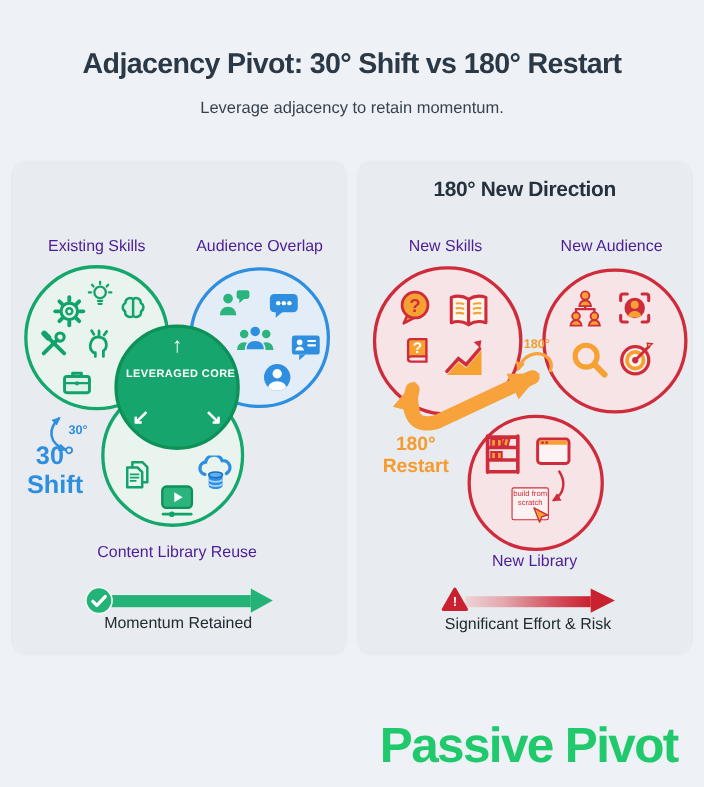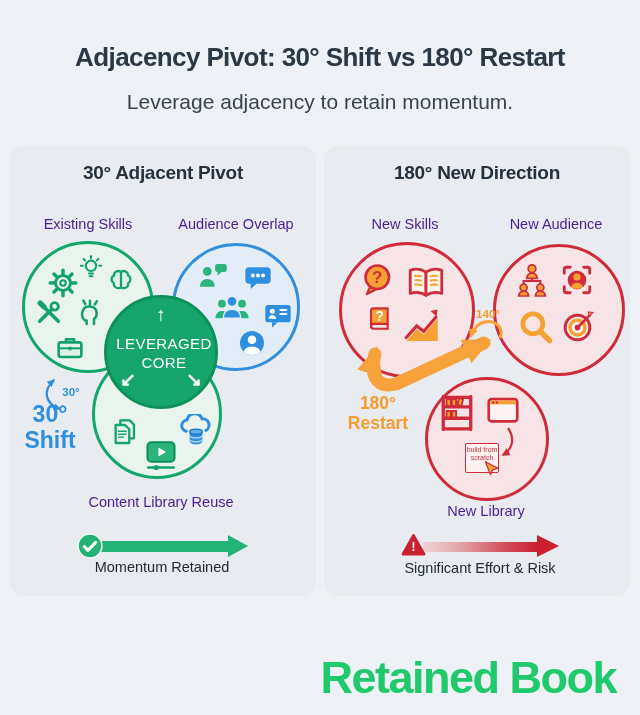--- a/index.html
+++ b/index.html
@@ -2,35 +2,35 @@
 <html><head>
 <meta charset="utf-8">
 <style>
   html,body{margin:0;padding:0;background:#eef1f6;}
   .page{position:relative;width:640px;height:715px;background:#eef1f6;overflow:hidden;
         font-family:"Liberation Sans",sans-serif;}
   
   .title{position:absolute;top:42px;left:0;width:640px;text-align:center;margin:0;
          font-size:26px;font-weight:bold;letter-spacing:-0.6px;color:#2b3845;}
   .subtitle{position:absolute;top:90px;left:0;width:640px;text-align:center;margin:0;
-            font-size:21px;color:#39434d;}
+            font-size:15px;color:#39434d;}
   
   .panel{position:absolute;top:146px;width:306px;height:450px;background:#e8ebef;border-radius:14px;}
   .panel-left{left:10px;}
   .panel-right{left:324px;}
   .panel-heading{position:absolute;top:16px;left:0;width:100%;margin:0;text-align:center;
                  font-size:19px;font-weight:bold;letter-spacing:-0.3px;color:#25313d;}
   .clabel{position:absolute;transform:translateX(-50%);font-size:14.5px;color:#4c1d95;white-space:nowrap;}
   .vcircle{position:absolute;border-radius:50%;box-sizing:border-box;}
   .c-skills{left:12px;top:95px;width:132px;height:132px;background:#e9f4ee;border:3px solid #14a76c;}
   .c-aud{left:162px;top:97px;width:128px;height:128px;background:#e3edf8;border:3px solid #2e8fe0;}
   .c-content{left:82px;top:203px;width:130px;height:130px;background:#e9f4ee;border:3px solid #14a76c;}
   .c-core{left:94px;top:149px;width:114px;height:114px;background:#16a56d;border:3px solid #0d9159;z-index:6;}
-  .core-label{position:absolute;top:37px;left:7px;width:100px;text-align:center;color:#fff;
-              font-size:15px;font-weight:normal;letter-spacing:0.4px;line-height:1.25;}
+  .core-label{position:absolute;top:37px;left:7px;width:100px;text-align:right;color:#fff;
+              font-size:10px;font-weight:bold;letter-spacing:0.4px;line-height:1.25;}
   .core-arrow{position:absolute;color:#fff;font-size:19px;font-weight:bold;line-height:1;}
   .ca-up{top:7px;left:50%;transform:translateX(-50%);}
   .ca-dl{left:13px;top:72px;}
   .ca-dr{right:13px;top:72px;}
   .r-circle{border:3.5px solid #cf2b3a;background:#f6e4e7;}
   .rc-skills{left:15px;top:96px;width:136px;height:136px;}
   .rc-aud{left:169px;top:98px;width:132px;height:132px;}
   .rc-lib{left:101px;top:231px;width:124px;height:124px;}
   .ic{position:absolute;z-index:4;}
   .overlay{position:absolute;left:0;top:0;width:306px;height:450px;z-index:7;pointer-events:none;}
@@ -61,21 +61,20 @@
 </style>
 </head>
 <body>
 
 <div class="page">
 
   <h1 class="title">Adjacency Pivot: 30° Shift vs 180° Restart</h1>
   <p class="subtitle">Leverage adjacency to retain momentum.</p>
 
   <section class="panel panel-left">
-    <h2 class="panel-heading">30° Adjacent Pivot</h2>
 
     <div class="clabel" style="left:78px;top:70px;">Existing Skills</div>
     <div class="clabel" style="left:226px;top:70px;">Audience Overlap</div>
 
     <div class="vcircle c-skills"></div>
     <div class="vcircle c-aud"></div>
     <div class="vcircle c-content"></div>
 
     <svg class="ic" style="left:38px;top:122px" width="30" height="30" viewBox="0 0 24 24">
       <g fill="none" stroke="#12a36b" stroke-linecap="round">
@@ -331,28 +330,28 @@
           <path d="M0 0 L9 4.5 L0 9 Z" fill="#f7a23a"></path>
         </marker>
         <marker id="mr" orient="auto" markerUnits="userSpaceOnUse" markerWidth="10" markerHeight="10" refX="6.5" refY="4">
           <path d="M0 0 L8 4 L0 8 Z" fill="#cf2b3a"></path>
         </marker>
       </defs>
       <path d="M51 208 C 46 226 50 243 72 238 L 160 197" fill="none" stroke="#f7a23a" stroke-width="13" stroke-linecap="round" marker-start="url(#mo)" marker-end="url(#mo)"></path>
       <path d="M176 192 C 182 178 164 170 153 180 C 150 183 148 187 147 190" fill="none" stroke="#f7a23a" stroke-width="3" marker-end="url(#mo2)"></path>
       <path d="M184 282 C 191 292 189 303 179 309" fill="none" stroke="#cf2b3a" stroke-width="2.2" marker-end="url(#mr)"></path>
     </svg>
-    <div class="orange-label angle-small" style="left:164px;top:168px;">140°</div>
+    <div class="orange-label angle-small" style="left:164px;top:168px;">180°</div>
     <div class="orange-label restart-big">180° Restart</div>
 
     <div class="clabel" style="left:162px;top:357px;">New Library</div>
 
     <svg class="warn" viewBox="0 0 24 24">
       <path d="M12 3.2 21.8 20.4H2.2Z" fill="#c9212f" stroke="#c9212f" stroke-width="2.5" stroke-linejoin="round"></path>
       <text x="12" y="17.6" text-anchor="middle" font-size="11" font-weight="bold" fill="#fff">!</text>
     </svg>
     <div class="shaft r-shaft"></div>
     <div class="shaft r-head"></div>
     <div class="outcome-label" style="left:156px;top:414px;">Significant Effort &amp; Risk</div>
   </section>
 
-  <div class="brand">Retained Book</div>
+  <div class="brand">Passive Pivot</div>
 </div>
 
 </body></html>

